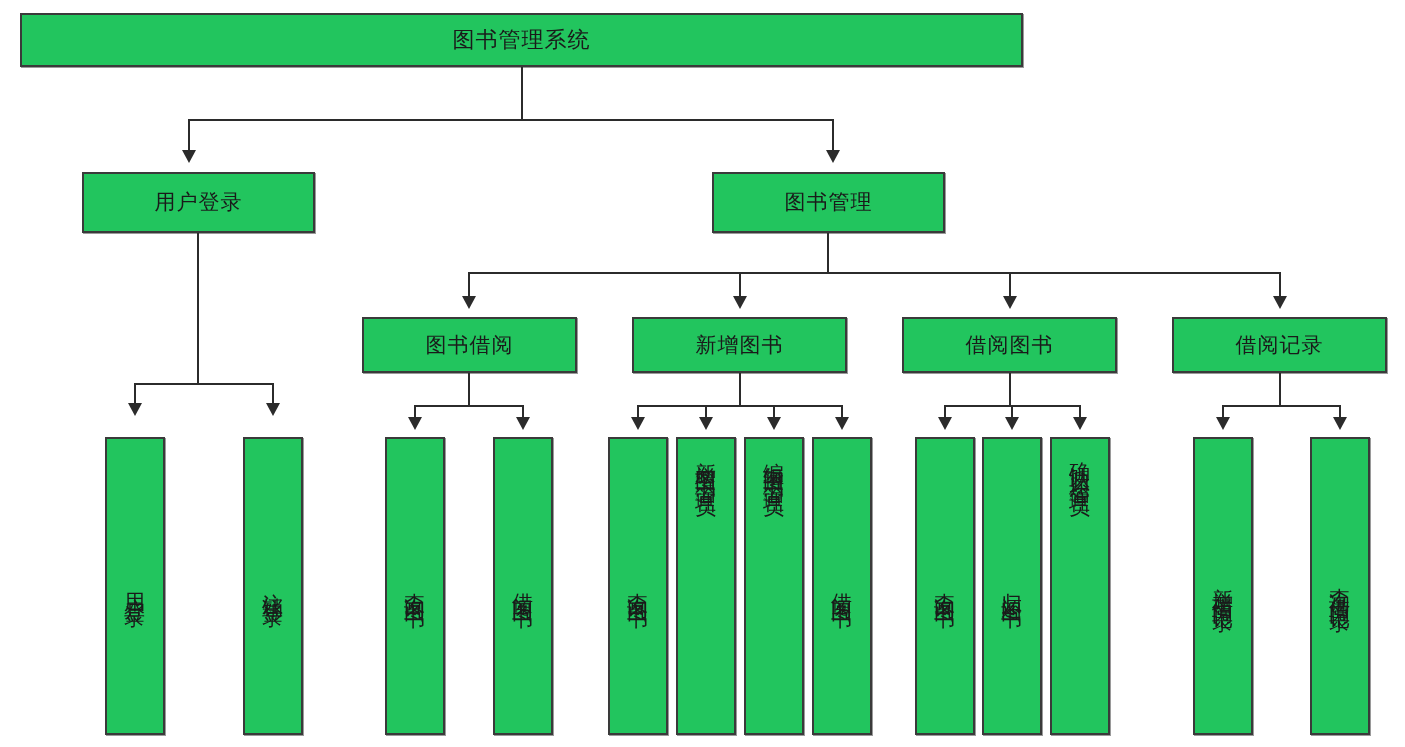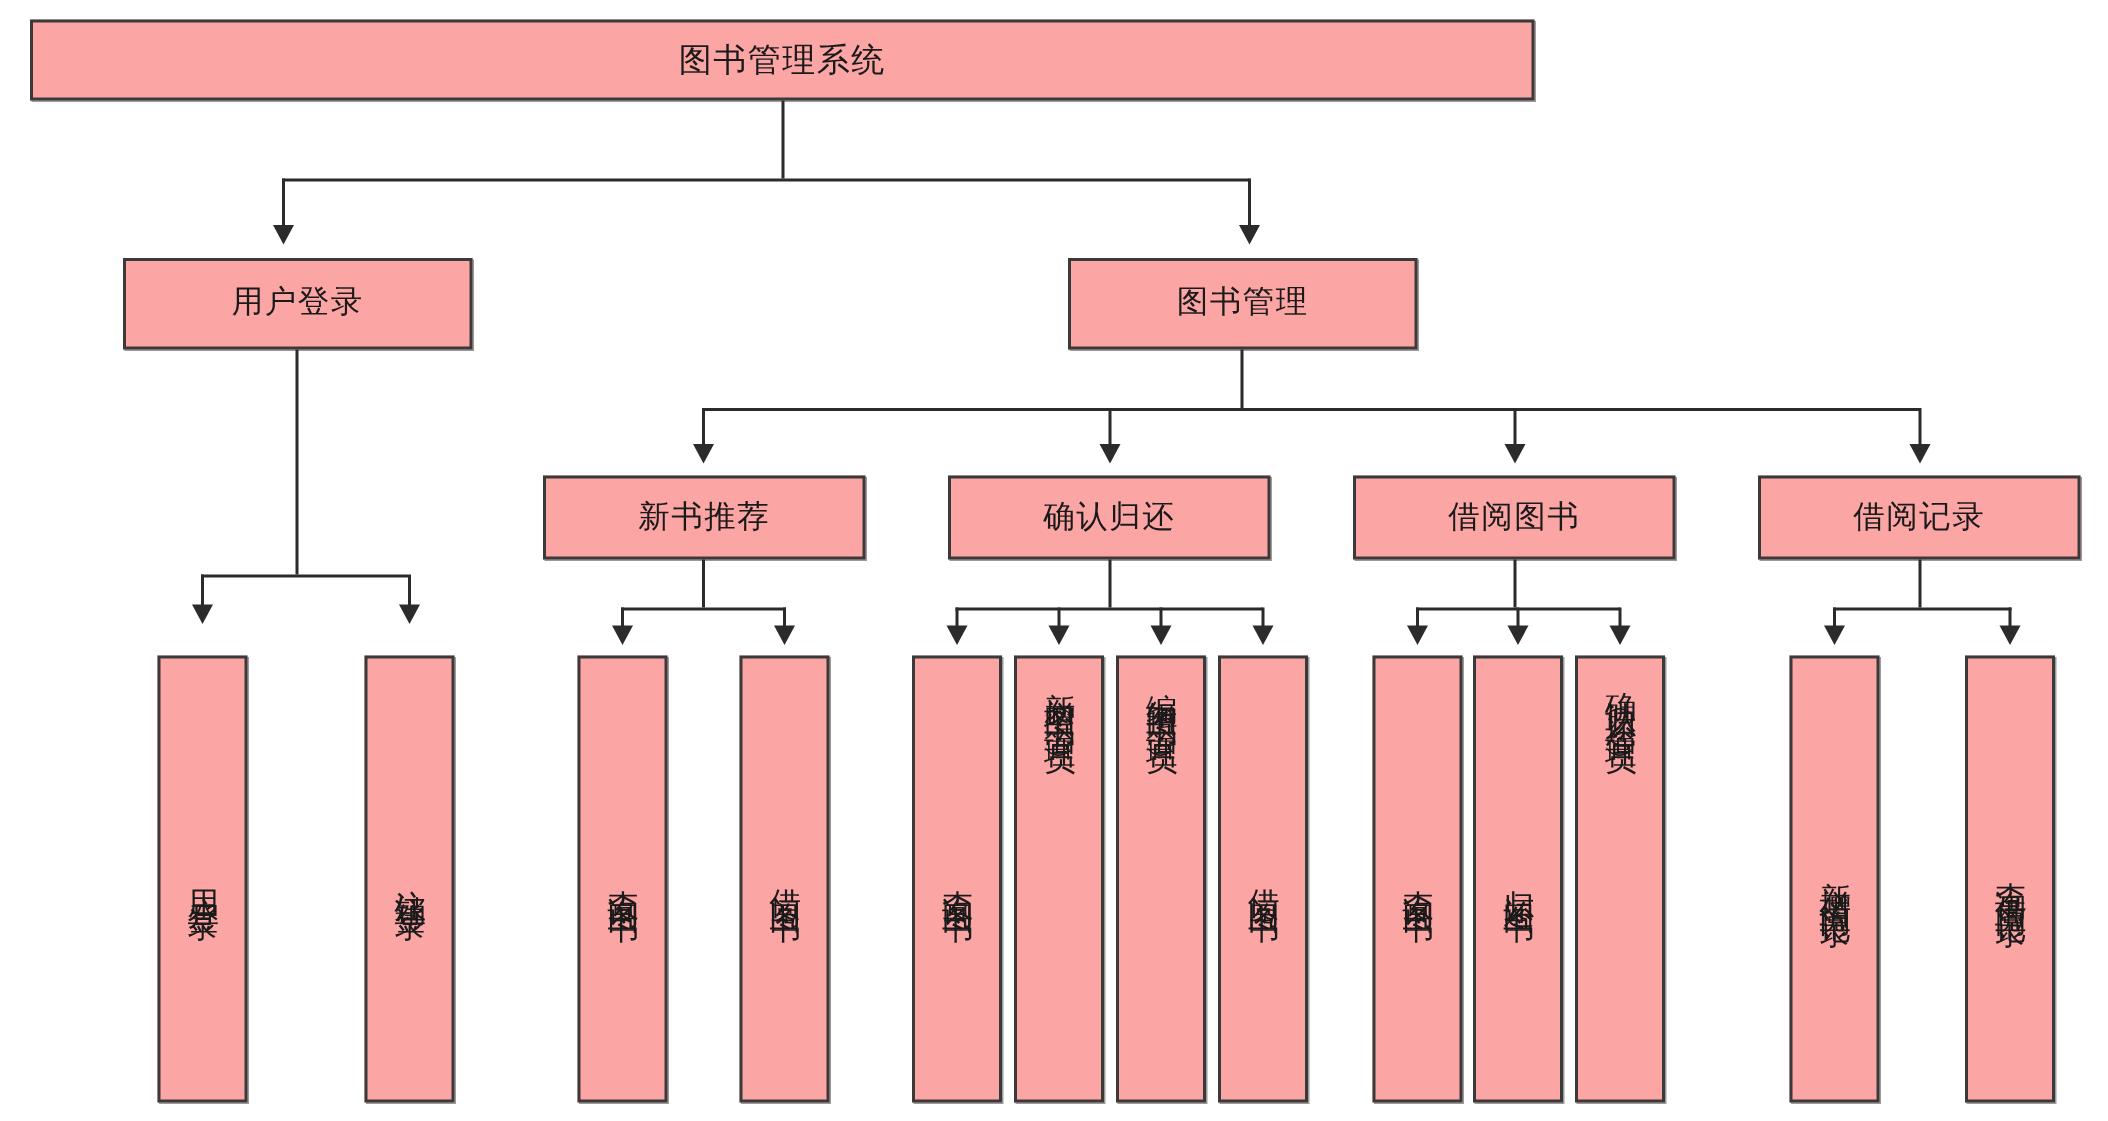--- a/index.html
+++ b/index.html
@@ -15,21 +15,21 @@
     position: relative;
     width: 1405px;
     height: 747px;
     background: #ffffff;
     overflow: hidden;
   }
   
   .node {
     position: absolute;
     box-sizing: border-box;
-    background: #fca5a5;
+    background: #22c55e;
     border: 2px solid #3a3a3a;
     display: flex;
     align-items: center;
     justify-content: center;
     box-shadow: 1px 1px 0 0 #9a9a9a;
   }
   .node .label {
     font-size: 21px;
     line-height: 1.15;
     letter-spacing: 1px;
@@ -125,24 +125,24 @@
   <div class="vline" style="left:468px; top:272px; height:26px;"></div>
   <div class="arrow" style="left:462px; top:296px;"></div>
   <div class="vline" style="left:739px; top:272px; height:26px;"></div>
   <div class="arrow" style="left:733px; top:296px;"></div>
   <div class="vline" style="left:1009px; top:272px; height:26px;"></div>
   <div class="arrow" style="left:1003px; top:296px;"></div>
   <div class="vline" style="left:1279px; top:272px; height:26px;"></div>
   <div class="arrow" style="left:1273px; top:296px;"></div>
 
   <div class="node" style="left:362px; top:317px; width:215px; height:56px;">
-    <span class="label">新书推荐</span>
+    <span class="label">图书借阅</span>
   </div>
   <div class="node" style="left:632px; top:317px; width:215px; height:56px;">
-    <span class="label">确认归还</span>
+    <span class="label">新增图书</span>
   </div>
   <div class="node" style="left:902px; top:317px; width:215px; height:56px;">
     <span class="label">借阅图书</span>
   </div>
   <div class="node" style="left:1172px; top:317px; width:215px; height:56px;">
     <span class="label">借阅记录</span>
   </div>
 
   <div class="vline" style="left:468px; top:373px; height:32px;"></div>
   <div class="hline" style="left:414px; top:405px; width:110px;"></div>

